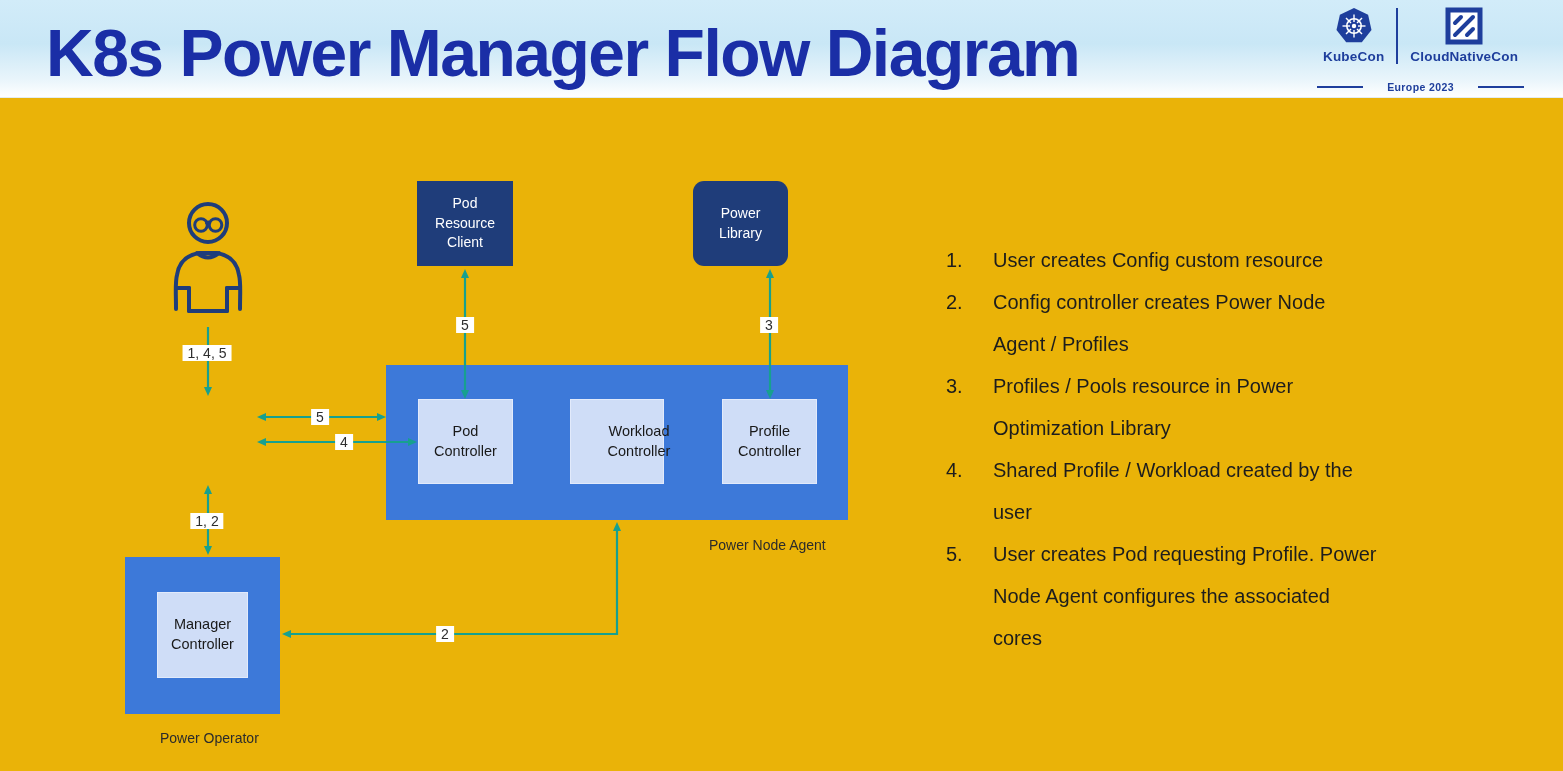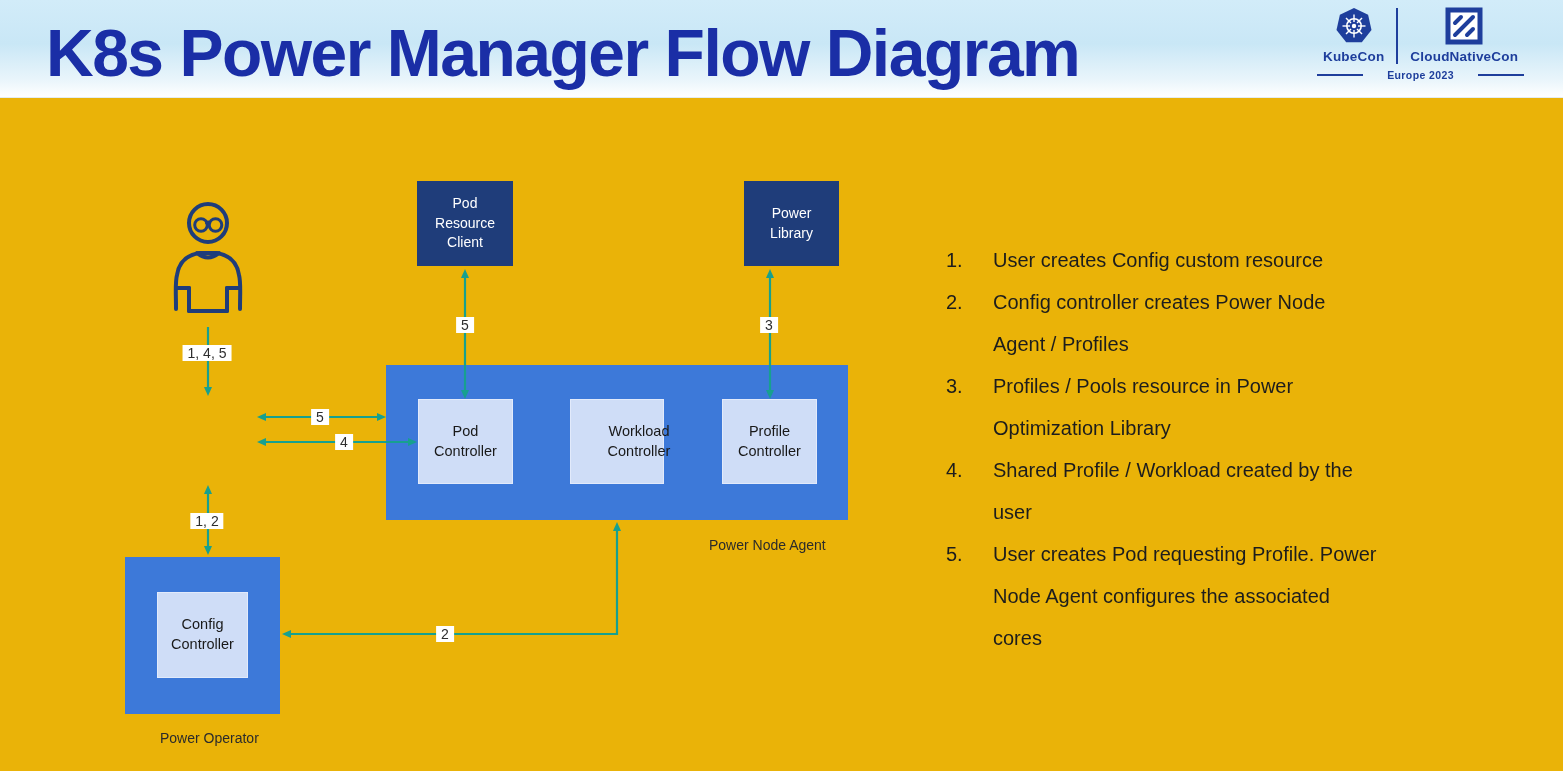--- a/index.html
+++ b/index.html
@@ -11,21 +11,21 @@
             background:linear-gradient(180deg, var(--hdr-top,#d2ecf9) 0%, #c9e7f6 45%, #e9f5fb 82%, var(--hdr-bot,#ffffff) 100%);
             border-bottom:1px solid #e3edf2; }
   .title { position:absolute; left:46px; top:15px; font-size:66px; font-weight:bold;
            letter-spacing:-1.5px; color:var(--title,#1a2ea6); white-space:nowrap; }
 
   .logos { position:absolute; top:6px; right:31px; display:flex; flex-direction:column; align-items:center; }
   .logo-row { display:flex; align-items:flex-start; }
   .logo-col { display:flex; flex-direction:column; align-items:center; }
   .logo-name { font-size:13.5px; font-weight:bold; color:var(--logo,#1e3e9c); margin-top:3px; letter-spacing:.2px; }
   .logo-div { width:2px; height:56px; background:var(--logo,#1e3e9c); margin:2px 12px 0 12px; }
-  .event-row { display:flex; align-items:center; margin-top:5px;gap:16px; }
+  .event-row { display:flex; align-items:center; margin-top:17px;gap:16px; }
   .event-line { height:2px; width:46px; background:var(--logo,#1e3e9c); margin:0 8px; }
   .event-name { font-size:10.5px; font-weight:bold; color:var(--logo,#1e3e9c); letter-spacing:.4px; }
 
   
   .group { position:absolute; background:var(--mid,#3d79d9); z-index:1; }
   .box { position:absolute; display:flex; align-items:center; justify-content:center;
          text-align:center; z-index:2; }
   .box span { display:inline-block; max-width:76px; }
   .box.narrow span { max-width:38px; }
   .box.dark { background:var(--navy,#1f3d7a); color:#ffffff; font-size:14px; line-height:1.42; }
@@ -108,35 +108,35 @@
       <path d="M26 115 L64 115"></path>
     </g>
   </svg>
 
   <div class="group" style="left:386px; top:365px; width:462px; height:155px;"></div>
   <div class="group" style="left:125px; top:557px; width:155px; height:157px;"></div>
 
   <div class="box dark" style="left:417px; top:181px; width:96px; height:85px;">
     <span>Pod Resource Client</span>
     </div>
-  <div class="box dark" style="left:744px; top:181px; width:95px; height:85px;">
+  <div class="box dark" style="left:693px; top:181px; width:95px; height:85px;border-radius:11px;">
     <span>Power Library</span>
     </div>
 
   <div class="box light" style="left:418px; top:399px; width:95px; height:85px;">
     <span>Pod Controller</span>
     </div>
   <div class="box light" style="left:570px; top:399px; width:94px; height:85px;padding-left:44px;">
     <span>Workload Controller</span>
     </div>
   <div class="box light" style="left:722px; top:399px; width:95px; height:85px;">
     <span>Profile Controller</span>
     </div>
   <div class="box light" style="left:157px; top:592px; width:91px; height:86px;">
-    <span>Config Controller</span>
+    <span>Manager Controller</span>
     </div>
 
   <div class="caption" style="left:709px; top:537px;">Power Node Agent</div>
   <div class="caption" style="left:160px; top:730px;">Power Operator</div>
 
   <svg class="arrows" width="1563" height="771" viewBox="0 0 1563 771">
     <g stroke="#17a08f" stroke-width="2.2" fill="none">
       <path d="M208 327 L208 388"></path>
       <path d="M208 494 L208 547"></path>
       <path d="M266 417 L378 417"></path>

